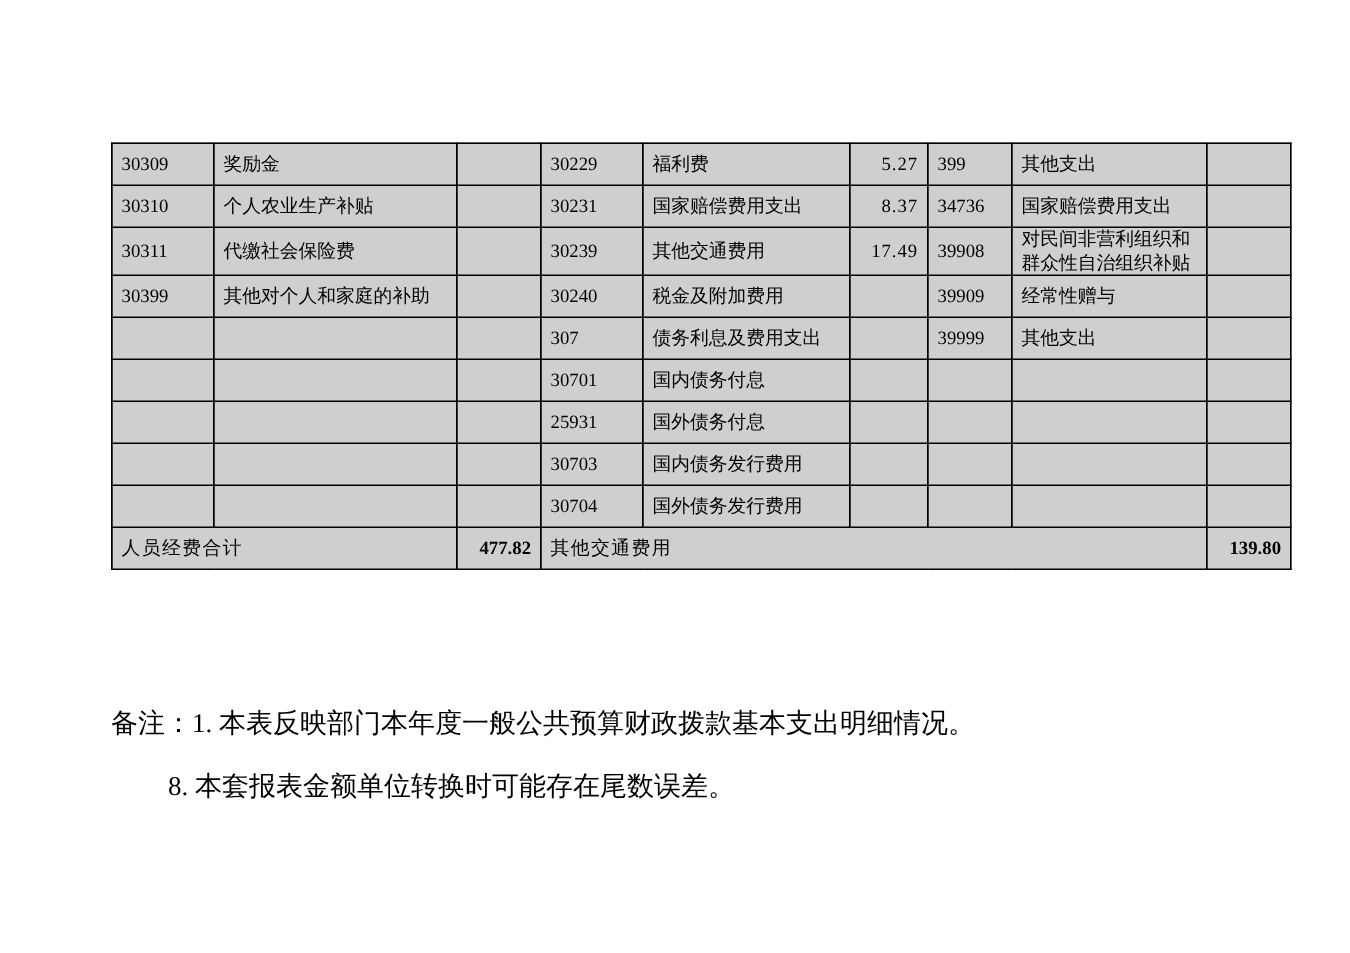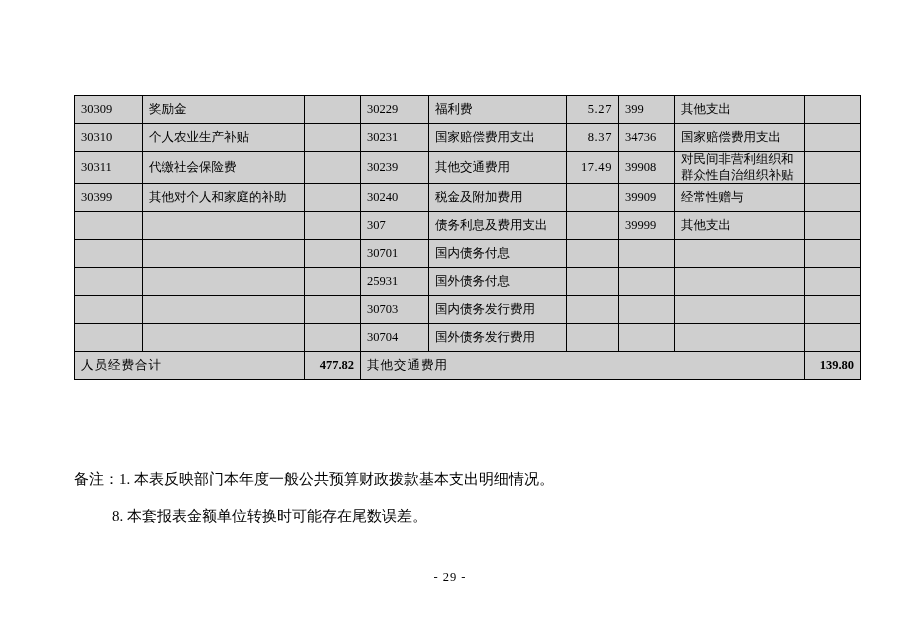--- a/index.html
+++ b/index.html
@@ -67,21 +67,21 @@
   td.total-amount {
     text-align: right;
     font-weight: bold;
     padding-right: 5px;
   }
   .notes {
     position: absolute;
     left: 74px;
     top: 465px;
     width: 760px;
-    font-size: 15px;
+    font-size: 18px;
     line-height: 1.9;
   }
   .notes .n1 {
     margin: 0;
     text-indent: 0;
   }
   .notes .n2 {
     margin: 8px 0 0 0;
     padding-left: 38px;
   }
@@ -221,15 +221,14 @@
         </tr>
       </tbody>
     </table>
   </div>
 
   <div class="notes">
     <p class="n1">备注：1. 本表反映部门本年度一般公共预算财政拨款基本支出明细情况。</p>
     <p class="n2">8. 本套报表金额单位转换时可能存在尾数误差。</p>
   </div>
 
-  <div class="pagenum">- 29 -</div>
 
 </div>
 
 </body></html>

